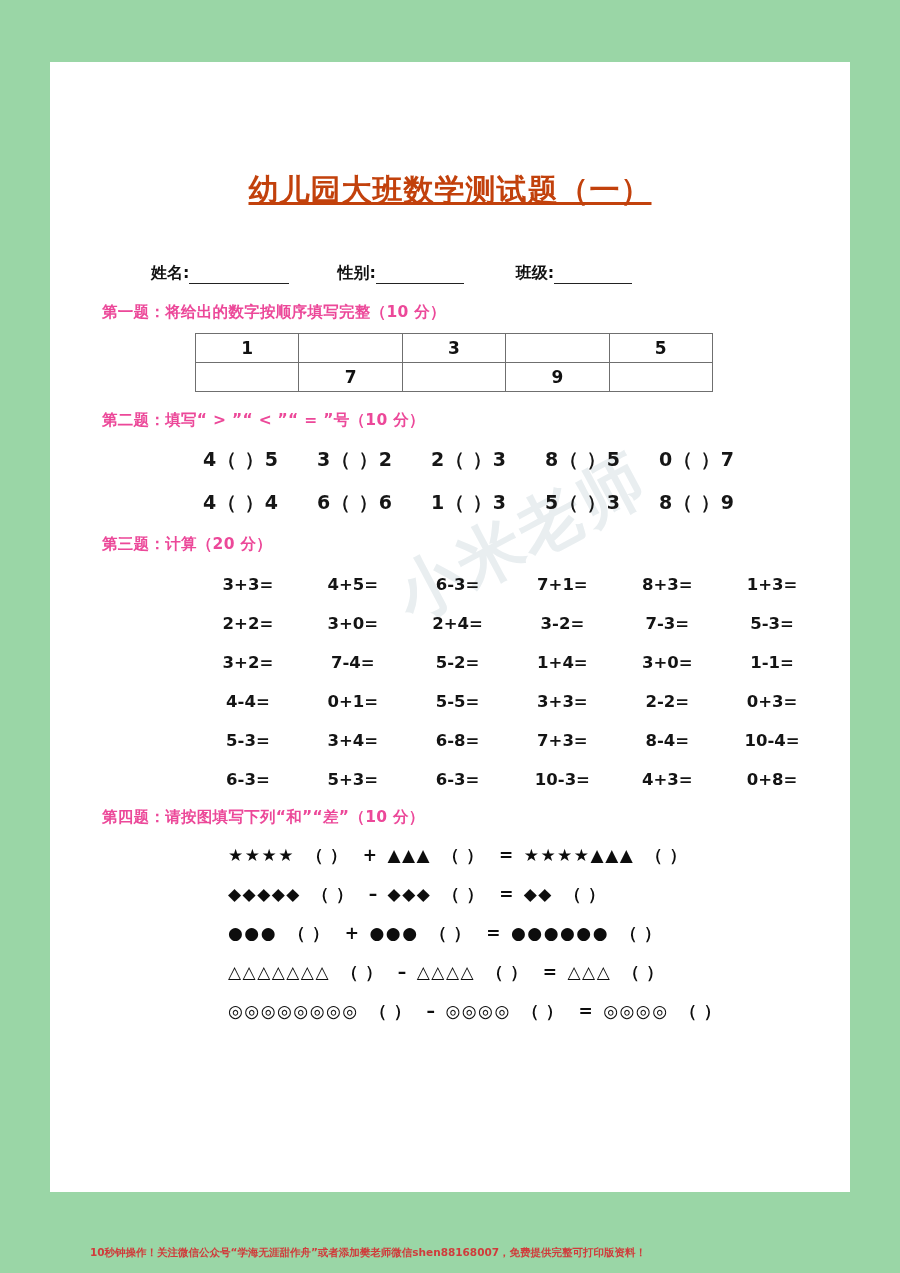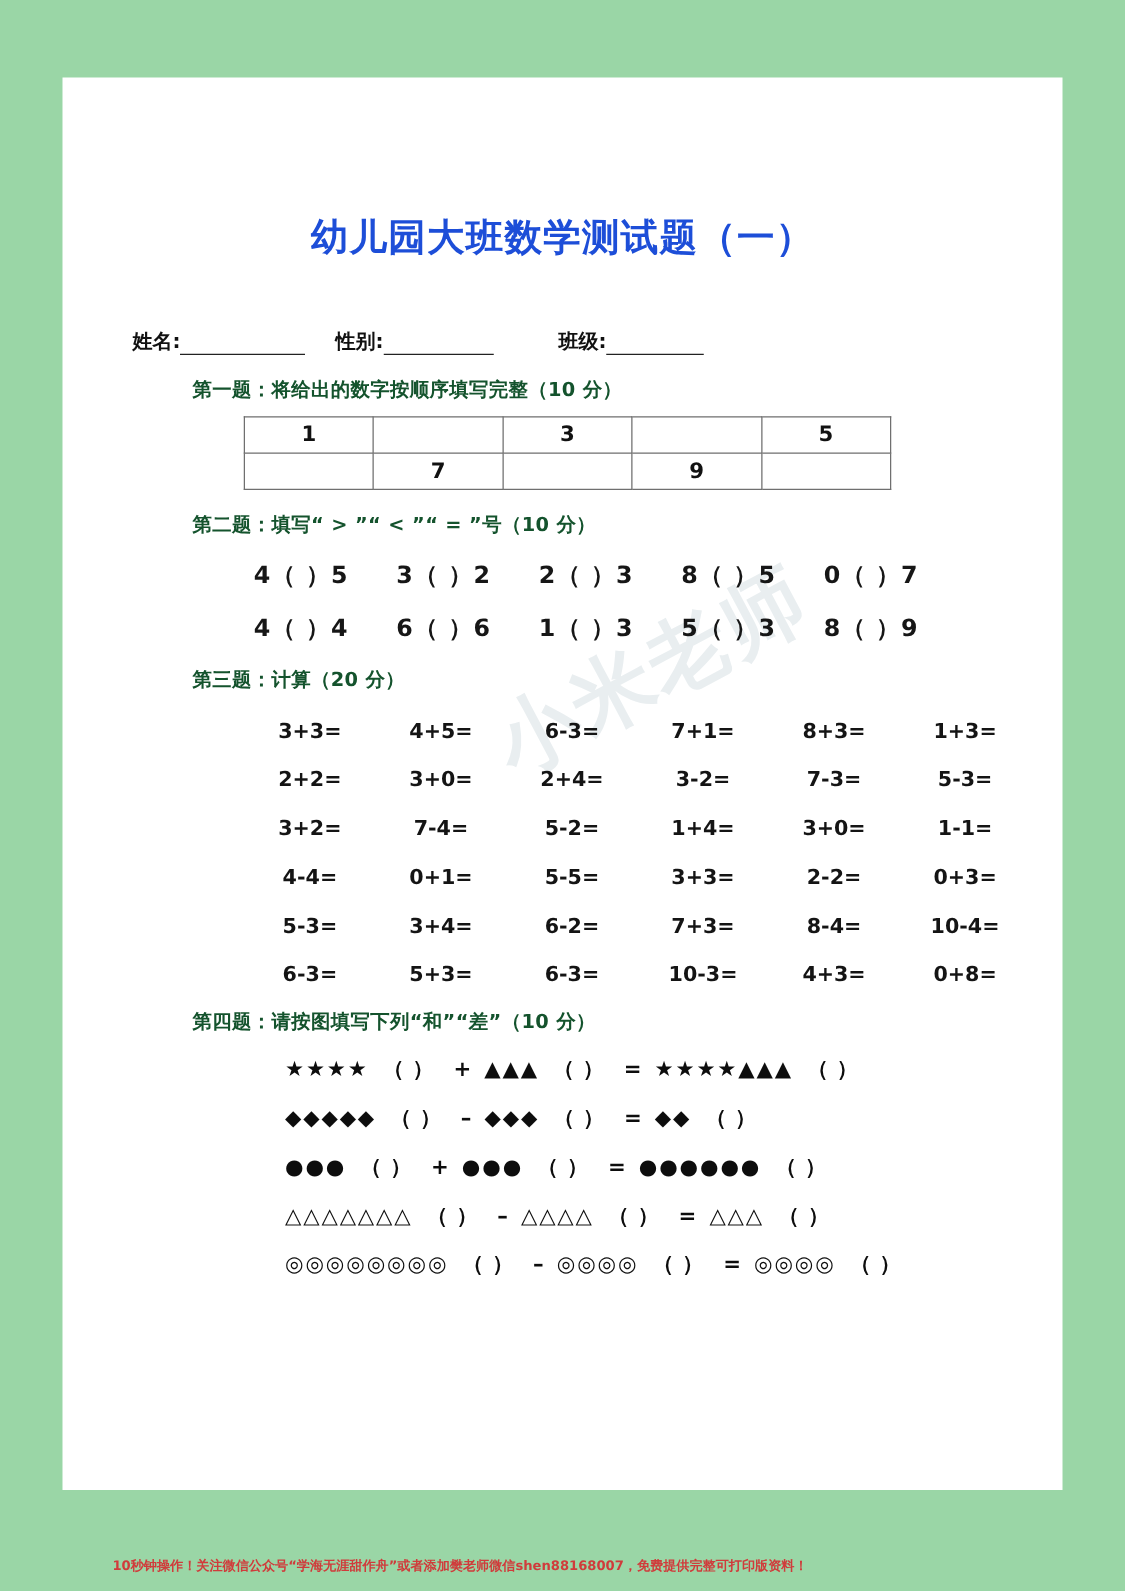--- a/index.html
+++ b/index.html
@@ -46,60 +46,61 @@
     position: relative;
     z-index: 2;
     padding: 0 0 0 0;
   }
 
   
   .doc-title {
     text-align: center;
     font-size: 30px;
     font-weight: 700;
-    color: #1d4ed8;
+    color: #c2410c;
     letter-spacing: 1px;
     margin: 108px 0 0 0;
     font-family: "DejaVu Sans", sans-serif;
+    text-decoration: underline;
   }
 
   
   .name-row {
     margin: 52px 0 0 0;
-    padding-left: 56px;
+    padding-left: 101px;
     display: flex;
     align-items: flex-end;
     font-size: 16px;
     font-weight: 700;
     color: #111;
     font-family: "DejaVu Sans", sans-serif;
   }
   .field {
     display: flex;
     align-items: flex-end;
   }
   .field-label { white-space: nowrap; }
   .blank-line {
     display: inline-block;
     border-bottom: 1.6px solid #222;
     height: 15px;
   }
   .f1 .blank-line { width: 100px; }
-  .f2 { margin-left: 24px; }
+  .f2 { margin-left: 48px; }
   .f2 .blank-line { width: 88px; }
   .f3 { margin-left: 52px; }
   .f3 .blank-line { width: 78px; }
 
   
   .q-head {
     font-size: 15.5px;
     font-weight: 700;
-    color: #14532d;
+    color: #ec4899;
     margin: 18px 0 0 0;
-    padding-left: 104px;
+    padding-left: 52px;
     letter-spacing: 0.3px;
     font-family: "DejaVu Sans", sans-serif;
   }
 
   
   .num-table {
     margin: 10px 0 0 145px;
     border-collapse: collapse;
     width: 518px;
     table-layout: fixed;
@@ -283,21 +284,21 @@
         <span class="cell">4-4=</span>
         <span class="cell">0+1=</span>
         <span class="cell">5-5=</span>
         <span class="cell">3+3=</span>
         <span class="cell">2-2=</span>
         <span class="cell">0+3=</span>
       </div>
       <div class="calc-row">
         <span class="cell">5-3=</span>
         <span class="cell">3+4=</span>
-        <span class="cell">6-2=</span>
+        <span class="cell">6-8=</span>
         <span class="cell">7+3=</span>
         <span class="cell">8-4=</span>
         <span class="cell">10-4=</span>
       </div>
       <div class="calc-row">
         <span class="cell">6-3=</span>
         <span class="cell">5+3=</span>
         <span class="cell">6-3=</span>
         <span class="cell">10-3=</span>
         <span class="cell">4+3=</span>

